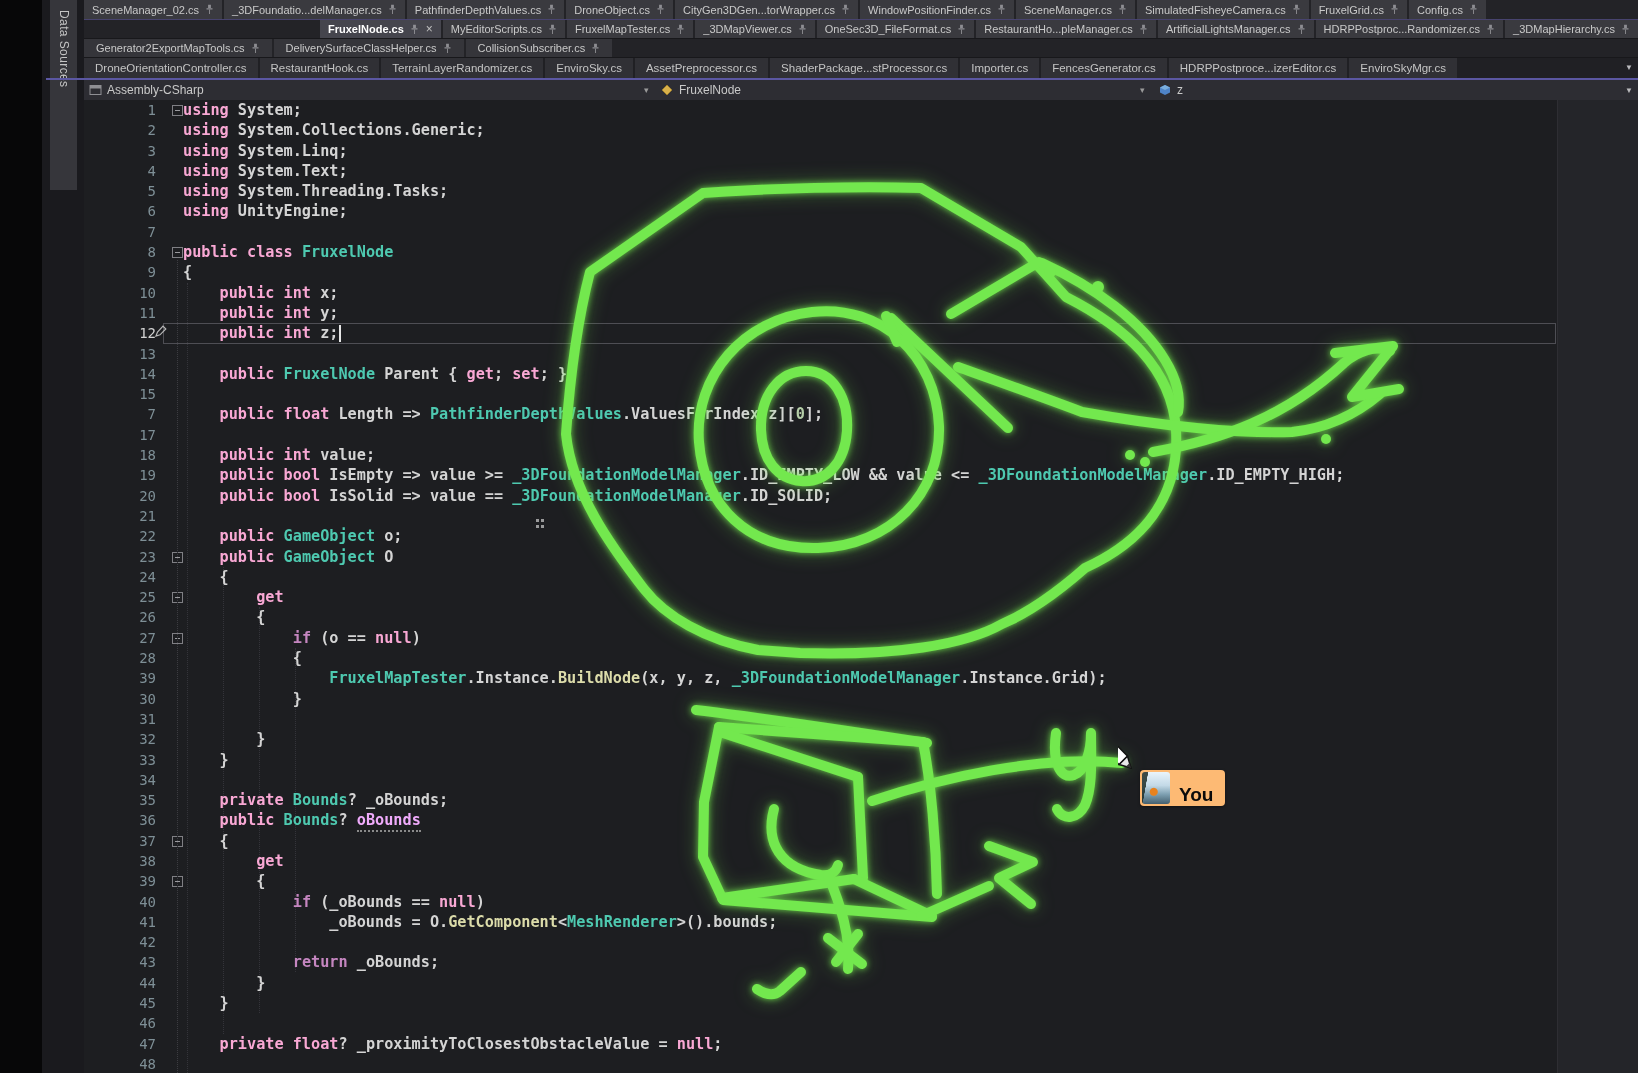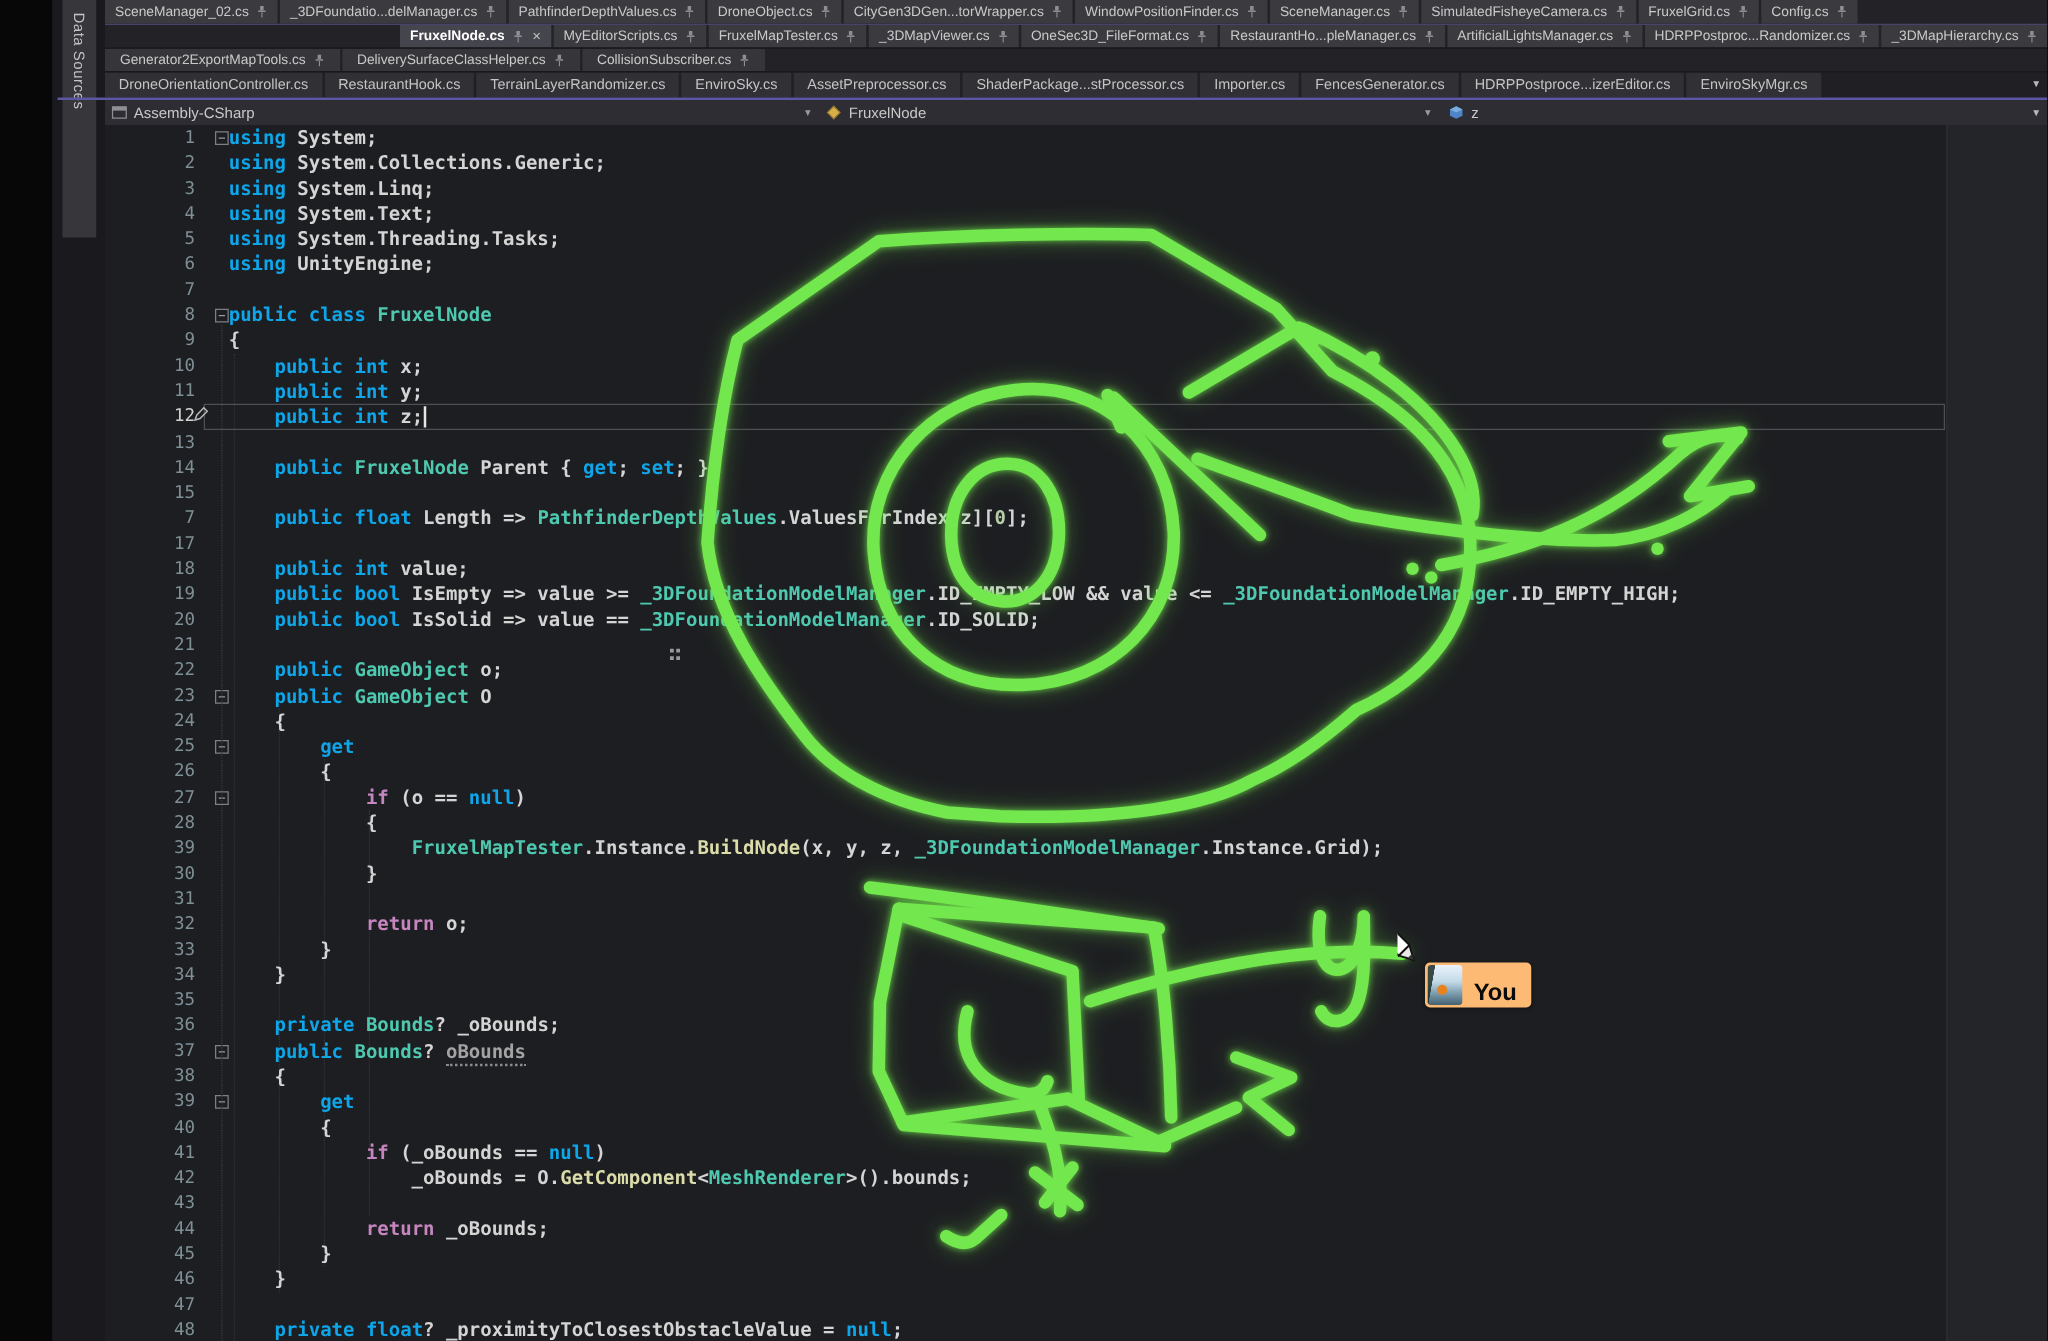--- a/index.html
+++ b/index.html
@@ -43,23 +43,23 @@
   .ln{height:20.3px;line-height:20.3px;text-align:right;color:#7e8f96;
       font-family:"DejaVu Sans Mono",monospace;font-size:14px;}
   .ln.cur{color:#d2d2d2;}
   .fold{position:absolute;left:88px;width:9px;height:9px;border:1px solid #7f7f84;
         background:linear-gradient(#9a9a9e,#9a9a9e) center/5px 1px no-repeat,#1d1e21;}
   .fguide{position:absolute;left:93px;width:0;border-left:1px dotted #3c3c41;}
   .iguide{position:absolute;width:0;border-left:1px dotted #34343a;}
   .codecol{position:absolute;left:99px;top:0;right:0;}
   .cl{height:20.3px;line-height:20.3px;white-space:pre;
       font-family:"DejaVu Sans Mono",monospace;font-weight:bold;font-size:15.2px;color:#d4d4d4;}
-  .t-k{color:#0ea5e9}.t-t{color:#4ec9b0}.t-m{color:#dcdcaa}.t-c{color:#c586c0}
+  .t-k{color:#f9a8d4}.t-t{color:#4ec9b0}.t-m{color:#dcdcaa}.t-c{color:#c586c0}
   .t-p{color:#d4d4d4}.t-n{color:#b5cea8}
-  .t-u{color:#a3a3a3;border-bottom:2px dotted #8a8a8a;padding-bottom:1px;}
+  .t-u{color:#f0abfc;border-bottom:2px dotted #8a8a8a;padding-bottom:1px;}
   .curline{position:absolute;left:79px;top:223.3px;width:1393px;height:20.3px;
            border:1px solid #4e4e54;box-sizing:border-box;}
   .caret{position:absolute;left:255px;top:225px;width:2px;height:17px;background:#e6e6e6;}
   .rstrip{position:absolute;left:1557px;top:100px;right:0;bottom:0;background:#242529;border-left:1px solid #2e2e33;}
   .artifact{position:absolute;left:452px;top:419px;width:3px;height:3px;background:rgba(255,255,255,.55);
             box-shadow:5px 0 rgba(255,255,255,.55),0 6px rgba(255,255,255,.55),5px 6px rgba(255,255,255,.55);}
 
   
   .annot-svg{position:absolute;left:0;top:0;pointer-events:none;
              filter:drop-shadow(0 0 3px rgba(115,232,78,.85)) drop-shadow(0 0 9px rgba(115,232,78,.33));}
@@ -376,21 +376,20 @@
         <div class="cl"><span class="t-p">    </span><span class="t-k">public</span><span class="t-p"> </span><span class="t-t">GameObject</span><span class="t-p"> o;</span></div>
         <div class="cl"><span class="t-p">    </span><span class="t-k">public</span><span class="t-p"> </span><span class="t-t">GameObject</span><span class="t-p"> O</span></div>
         <div class="cl"><span class="t-p">    {</span></div>
         <div class="cl"><span class="t-p">        </span><span class="t-k">get</span></div>
         <div class="cl"><span class="t-p">        {</span></div>
         <div class="cl"><span class="t-p">            </span><span class="t-c">if</span><span class="t-p"> (o == </span><span class="t-k">null</span><span class="t-p">)</span></div>
         <div class="cl"><span class="t-p">            {</span></div>
         <div class="cl"><span class="t-p">                </span><span class="t-t">FruxelMapTester</span><span class="t-p">.Instance.</span><span class="t-m">BuildNode</span><span class="t-p">(x, y, z, </span><span class="t-t">_3DFoundationModelManager</span><span class="t-p">.Instance.Grid);</span></div>
         <div class="cl"><span class="t-p">            }</span></div>
         <div class="cl"></div>
-        <div class="cl"><span class="t-p">            </span><span class="t-c">return</span><span class="t-p"> o;</span></div>
         <div class="cl"><span class="t-p">        }</span></div>
         <div class="cl"><span class="t-p">    }</span></div>
         <div class="cl"></div>
         <div class="cl"><span class="t-p">    </span><span class="t-k">private</span><span class="t-p"> </span><span class="t-t">Bounds</span><span class="t-p">? _oBounds;</span></div>
         <div class="cl"><span class="t-p">    </span><span class="t-k">public</span><span class="t-p"> </span><span class="t-t">Bounds</span><span class="t-p">? </span><span class="t-u">oBounds</span></div>
         <div class="cl"><span class="t-p">    {</span></div>
         <div class="cl"><span class="t-p">        </span><span class="t-k">get</span></div>
         <div class="cl"><span class="t-p">        {</span></div>
         <div class="cl"><span class="t-p">            </span><span class="t-c">if</span><span class="t-p"> (_oBounds == </span><span class="t-k">null</span><span class="t-p">)</span></div>
         <div class="cl"><span class="t-p">                _oBounds = O.</span><span class="t-m">GetComponent</span><span class="t-p">&lt;</span><span class="t-t">MeshRenderer</span><span class="t-p">&gt;().bounds;</span></div>

